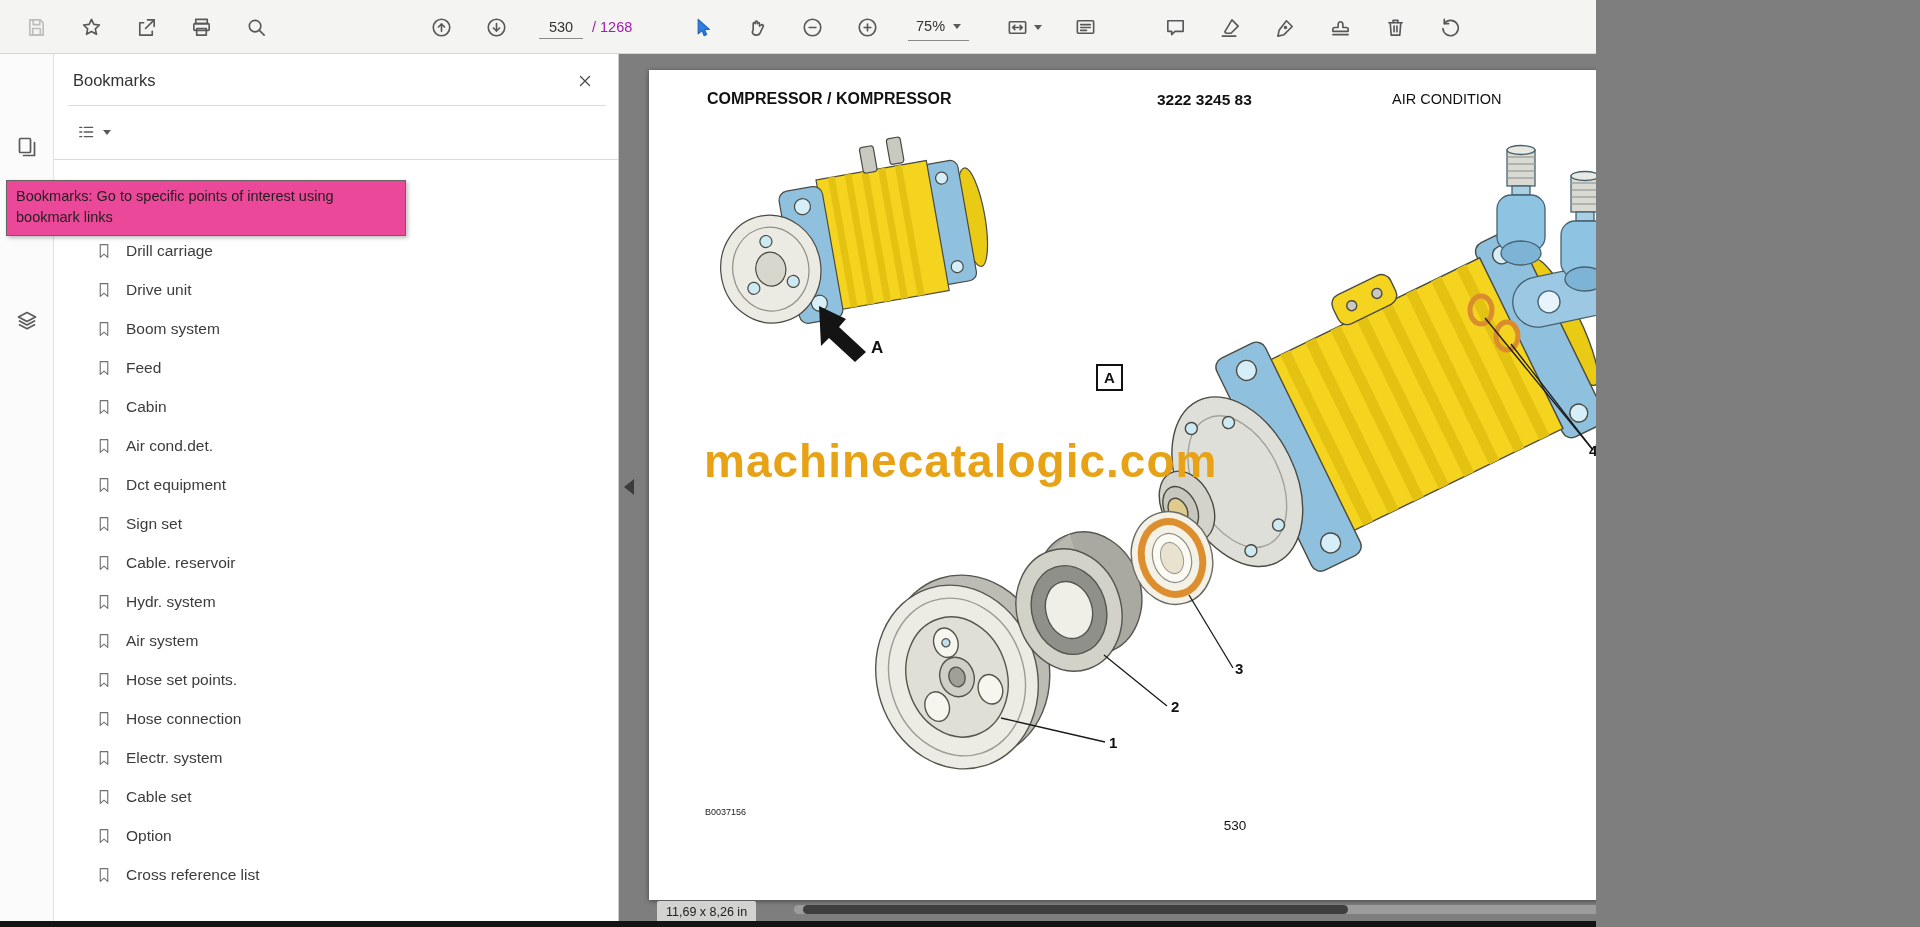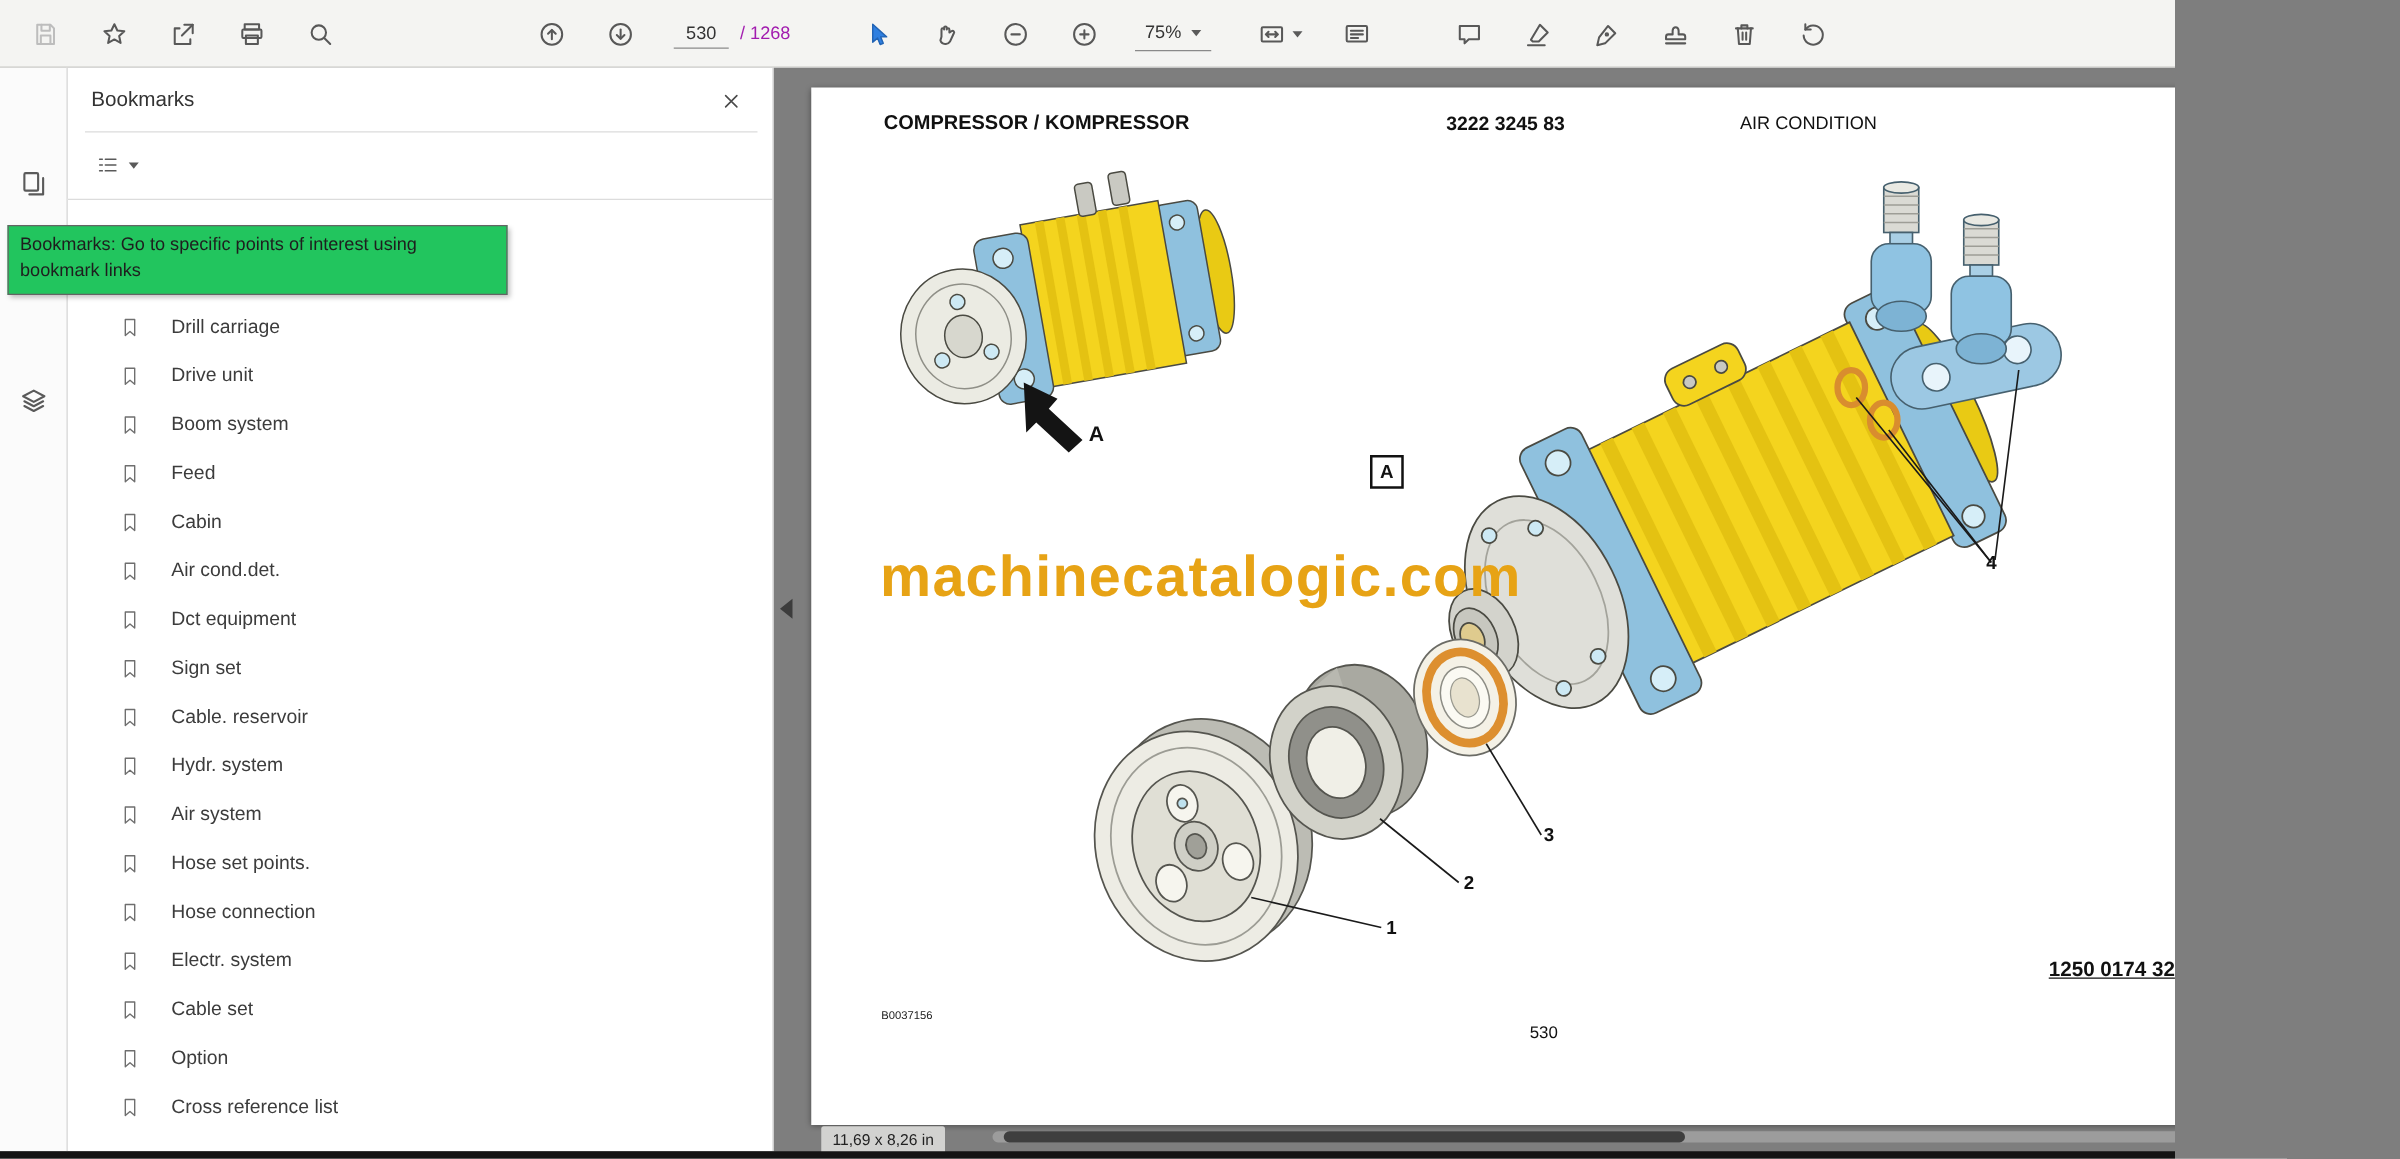--- a/index.html
+++ b/index.html
@@ -1,18 +1,18 @@
 <!DOCTYPE html>
 <html><head>
 <meta charset="utf-8">
 <style>
   * { box-sizing: border-box; margin: 0; padding: 0; }
   html,body { width:1920px; height:927px; }
   body { font-family: "Liberation Sans", "DejaVu Sans", sans-serif; background:#7e7e7e; }
-  .app { position:relative; width:1740px; height:927px; overflow:hidden; background:#7e7e7e; }
+  .app { position:relative; width:1596px; height:927px; overflow:hidden; background:#7e7e7e; }
 
   
   .toolbar { position:absolute; left:0; top:0; width:1920px; height:54px;
              background:#f4f4f2; border-bottom:1px solid #d6d6d4; z-index:40; }
   .tgroup { position:absolute; top:0; height:54px; display:flex; align-items:center; }
   .tbtn { width:44px; height:44px; margin:0 5px 0 6px; background:none; border:none; cursor:pointer;
           display:flex; align-items:center; justify-content:center; padding:0; }
   .tbtn svg { width:23px; height:23px; fill:none; stroke:#585858; stroke-width:1.7;
               stroke-linecap:round; stroke-linejoin:round; }
   .tbtn.disabled svg { stroke:#bdbdbd; }
@@ -48,27 +48,27 @@
   .panel-title { position:absolute; left:19px; top:17px; font-size:16.5px; color:#333; }
   .panel-close { position:absolute; left:516px; top:12px; width:30px; height:30px; border:none;
                  background:none; cursor:pointer; display:flex; align-items:center; justify-content:center; }
   .panel-close svg { width:18px; height:18px; stroke:#4a4a4a; stroke-width:1.7; fill:none; stroke-linecap:round; }
   .pdiv1 { position:absolute; left:14px; right:12px; top:51px; height:1px; background:#dcdcdc; }
   .opts-btn { position:absolute; left:16px; top:61px; height:34px; border:none; background:none;
               cursor:pointer; display:flex; align-items:center; gap:7px; padding:0 6px; }
   .opts-btn svg { width:20px; height:20px; fill:none; stroke:#5a5a5a; stroke-width:1.6; stroke-linecap:round; }
   .pdiv2 { position:absolute; left:0; right:0; top:105px; height:1px; background:#dcdcdc; }
   .bm-list { position:absolute; left:0; right:1px; top:149px; bottom:0; overflow:hidden; }
-  .bm-item { height:39px; display:flex; align-items:center; padding-left:41px; cursor:pointer;gap:11px; }
+  .bm-item { height:39px; display:flex; padding-left:41px; cursor:pointer; }
   .bm-item svg { width:18px; height:18px; flex:0 0 18px; fill:none; stroke:#6f6f6f; stroke-width:1.5;
                  stroke-linejoin:round; }
   .bm-item span { margin-left:13px; font-size:15.5px; color:#3c3c3c; white-space:nowrap; }
 
   
-  .tooltip { position:absolute; left:6px; top:180px; width:400px; z-index:60; background:#22c55e;
+  .tooltip { position:absolute; left:6px; top:180px; width:400px; z-index:60; background:#ec4899;
              border:1px solid #646464; padding:5px 9px 7px 9px; font-size:14.5px; color:#1e1e1e;
              line-height:1.45; box-shadow:2px 2px 4px rgba(0,0,0,.25); }
 
   
   .docarea { position:absolute; left:620px; top:54px; width:1205px; bottom:6px; background:#7e7e7e; }
   .collapse-handle { position:absolute; left:624px; top:479px; width:0; height:0; z-index:30;
                      border-top:8px solid transparent; border-bottom:8px solid transparent;
                      border-right:10px solid #3c3c3c; cursor:pointer; }
 
   .page { position:absolute; left:29px; top:16px; width:1172px; height:830px; background:#ffffff;

